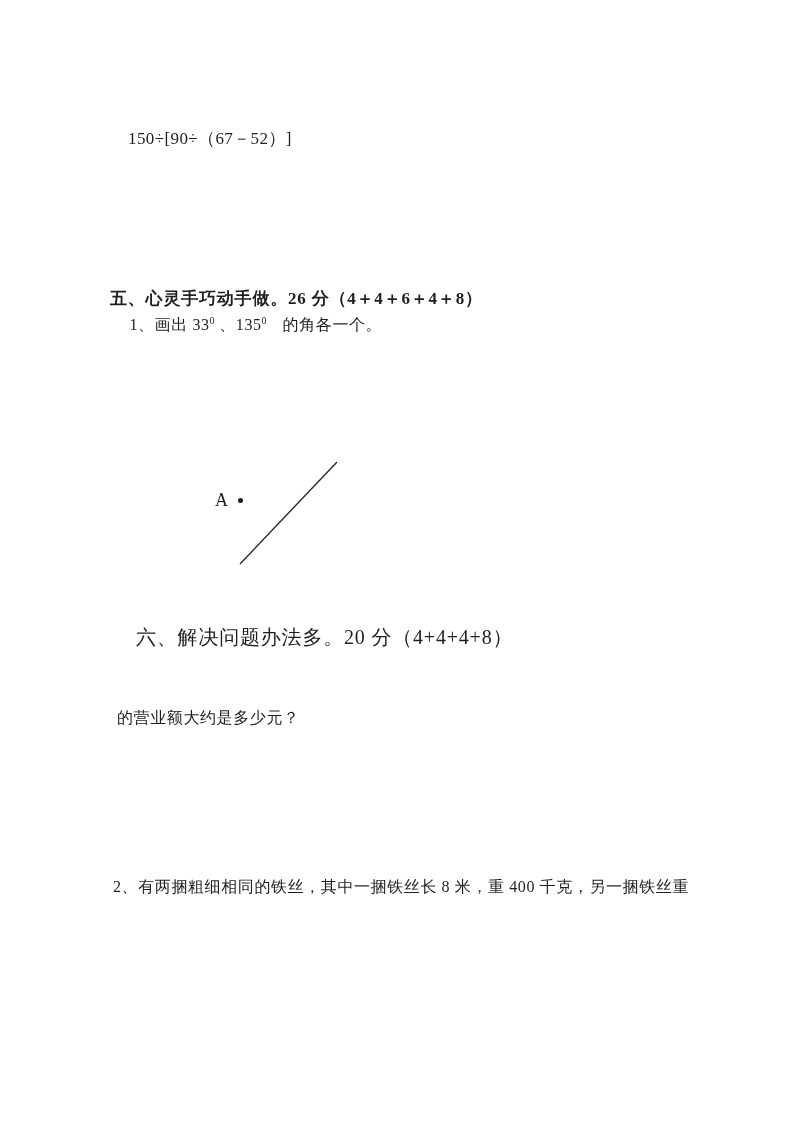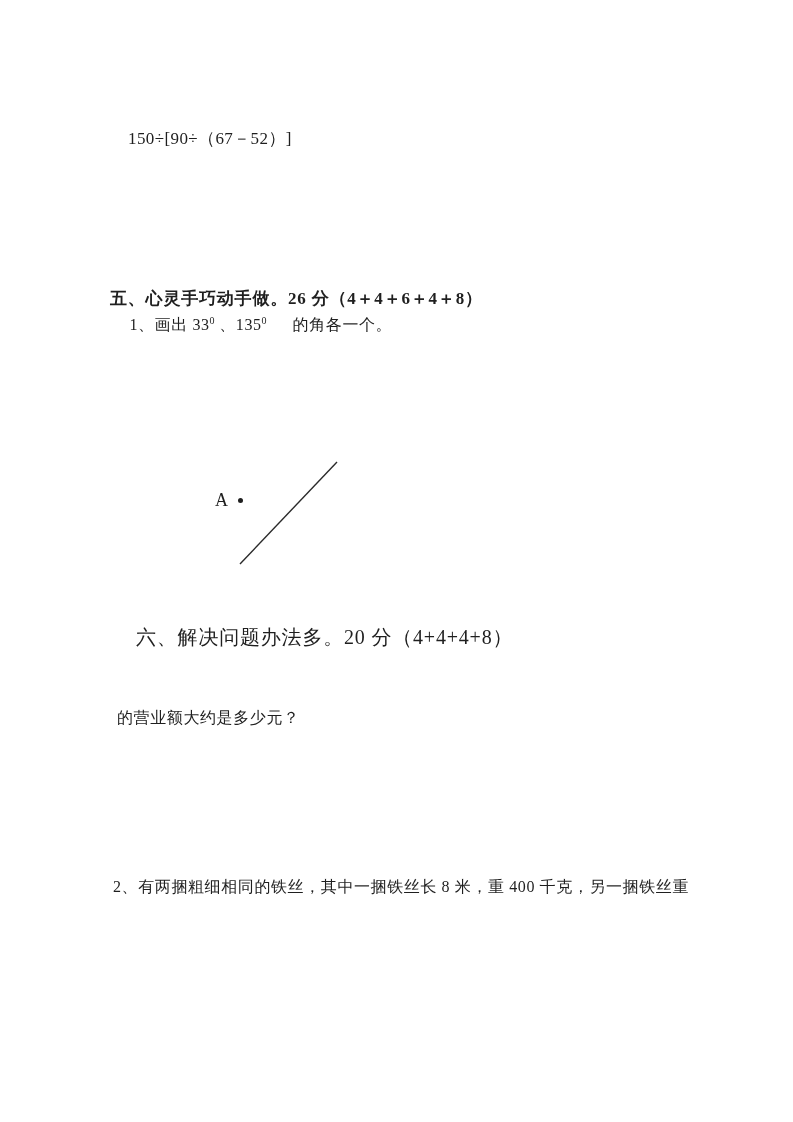--- a/index.html
+++ b/index.html
@@ -43,21 +43,21 @@
     letter-spacing:0.8px;
   }
   sup.deg{
     font-size:10px;
     line-height:10px;
     vertical-align:6px;
     letter-spacing:0;
   }
   .gap-before{
     display:inline-block;
-    margin-left:26px;
+    margin-left:16px;
   }
   .point-a{
     position:absolute;
     left:215px;top:489px;
     width:40px;height:22px;
     font-size:18px;
     line-height:22px;
   }
   .point-a .dot{
     position:absolute;

